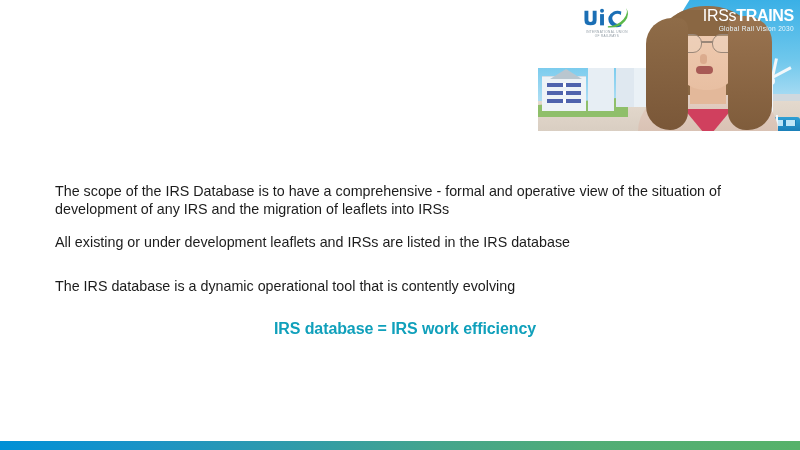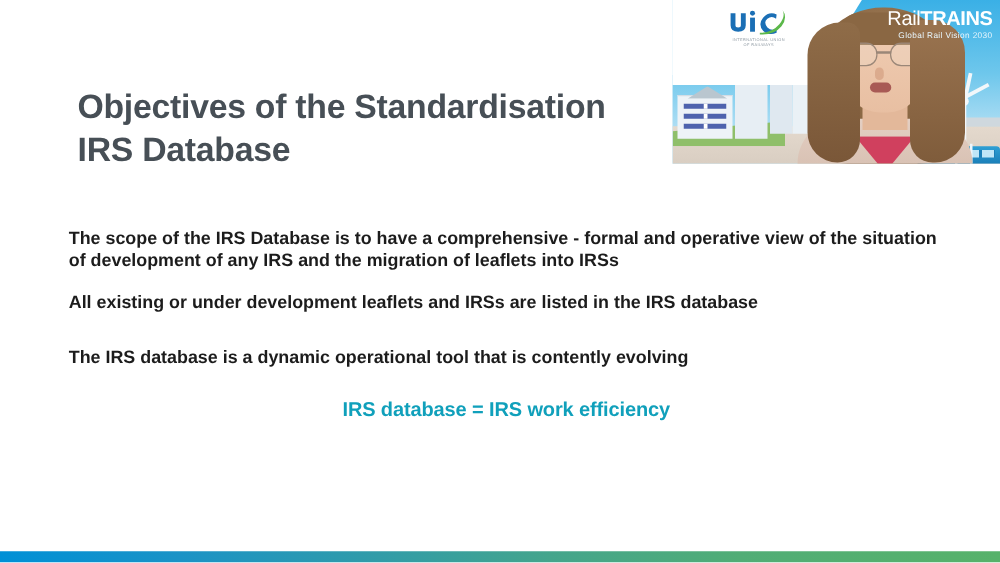--- a/index.html
+++ b/index.html
@@ -40,24 +40,23 @@
     position: absolute;
     left: 55px;
     top: 182px;
     width: 700px;
   }
   .para {
     color: #1c1c1c;
     font-size: 14.3px;
     line-height: 1.28;
     margin: 0 0 14px 0;
-    font-weight: bold;
   }
   .para.lead {
-    font-weight: bold;
+    font-weight: normal;
   }
   .para.p2 { margin-bottom: 16px; }
   .para.p3 { margin-bottom: 16px; }
   .para.p4 { margin-bottom: 0; margin-top: 26px; }
 
   #highlight-line {
     position: absolute;
     left: 55px;
     top: 320px;
     width: 700px;
@@ -323,21 +322,20 @@
   .earring {
     position: absolute; left: 34px; top: 62px; width: 6px; height: 9px;
     background: #caa36a; border-radius: 3px;
   }
 </style>
 </head>
 <body>
 
 <div id="slide">
 
-  <div id="slide-title">Objectives of the Standardisation IRS Database</div>
 
   <div id="body-block">
     <p class="para lead">The scope of the IRS Database is to have a comprehensive - formal and operative view of the situation of development of any IRS and the migration of leaflets into IRSs</p>
     <p class="para p2">All existing or under development leaflets and IRSs are listed in the IRS database</p>
     <p class="para p4">The IRS database is a dynamic operational tool that is contently evolving</p>
   </div>
 
   <div id="highlight-line">IRS database = IRS work efficiency</div>
 
   <div id="bottom-bar"></div>
@@ -406,21 +404,21 @@
         <rect x="44" y="16" width="9" height="26" fill="#1b6fb5"></rect>
         <circle cx="48.5" cy="8" r="4.6" fill="#1b6fb5"></circle>
         <path d="M92 18 Q84 12 76 18 Q68 24 76 34 Q84 42 93 36 L93 44 Q78 50 68 40 Q58 28 68 16 Q79 4 93 10 Z" fill="#1b6fb5"></path>
         <path d="M62 44 Q84 44 98 28 Q110 14 104 2 Q114 16 102 32 Q88 49 62 47 Z" fill="#5bb84a"></path>
       </svg>
       <div class="uic-tag">INTERNATIONAL UNION
 OF RAILWAYS</div>
     </div>
 
     <div id="brand-text">
-      <div id="brand-title"><span class="more">Rail</span><span>TRAINS</span></div>
+      <div id="brand-title"><span class="more">IRSs</span><span>TRAINS</span></div>
       <div id="brand-sub">Global Rail Vision 2030</div>
     </div>
 
     <div id="speaker">
       <div class="hair-back"></div>
       <div class="torso"></div>
       <div class="collar"></div>
       <div class="neck"></div>
       <div class="face"></div>
       <div class="fringe"></div>

